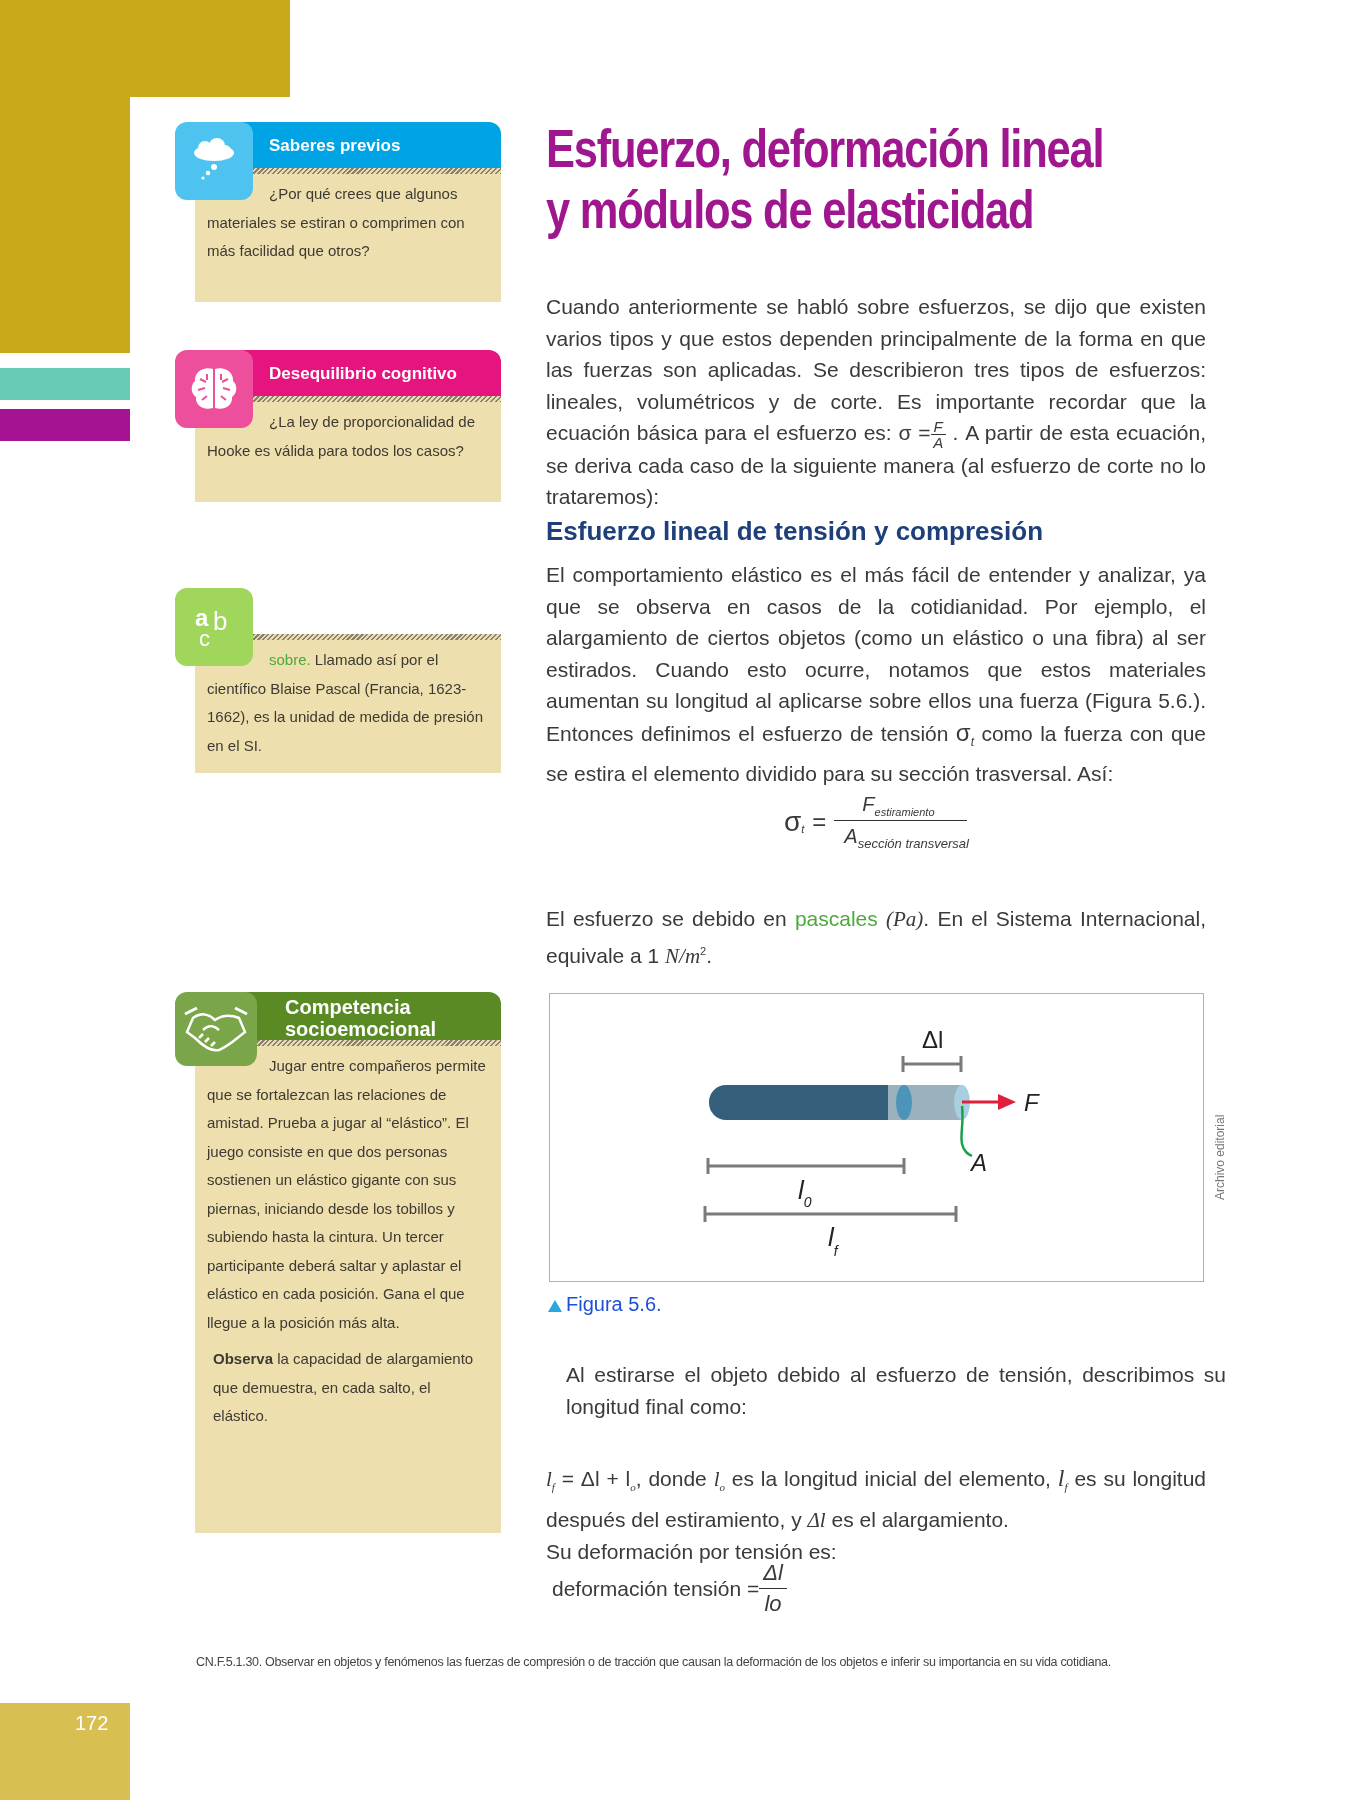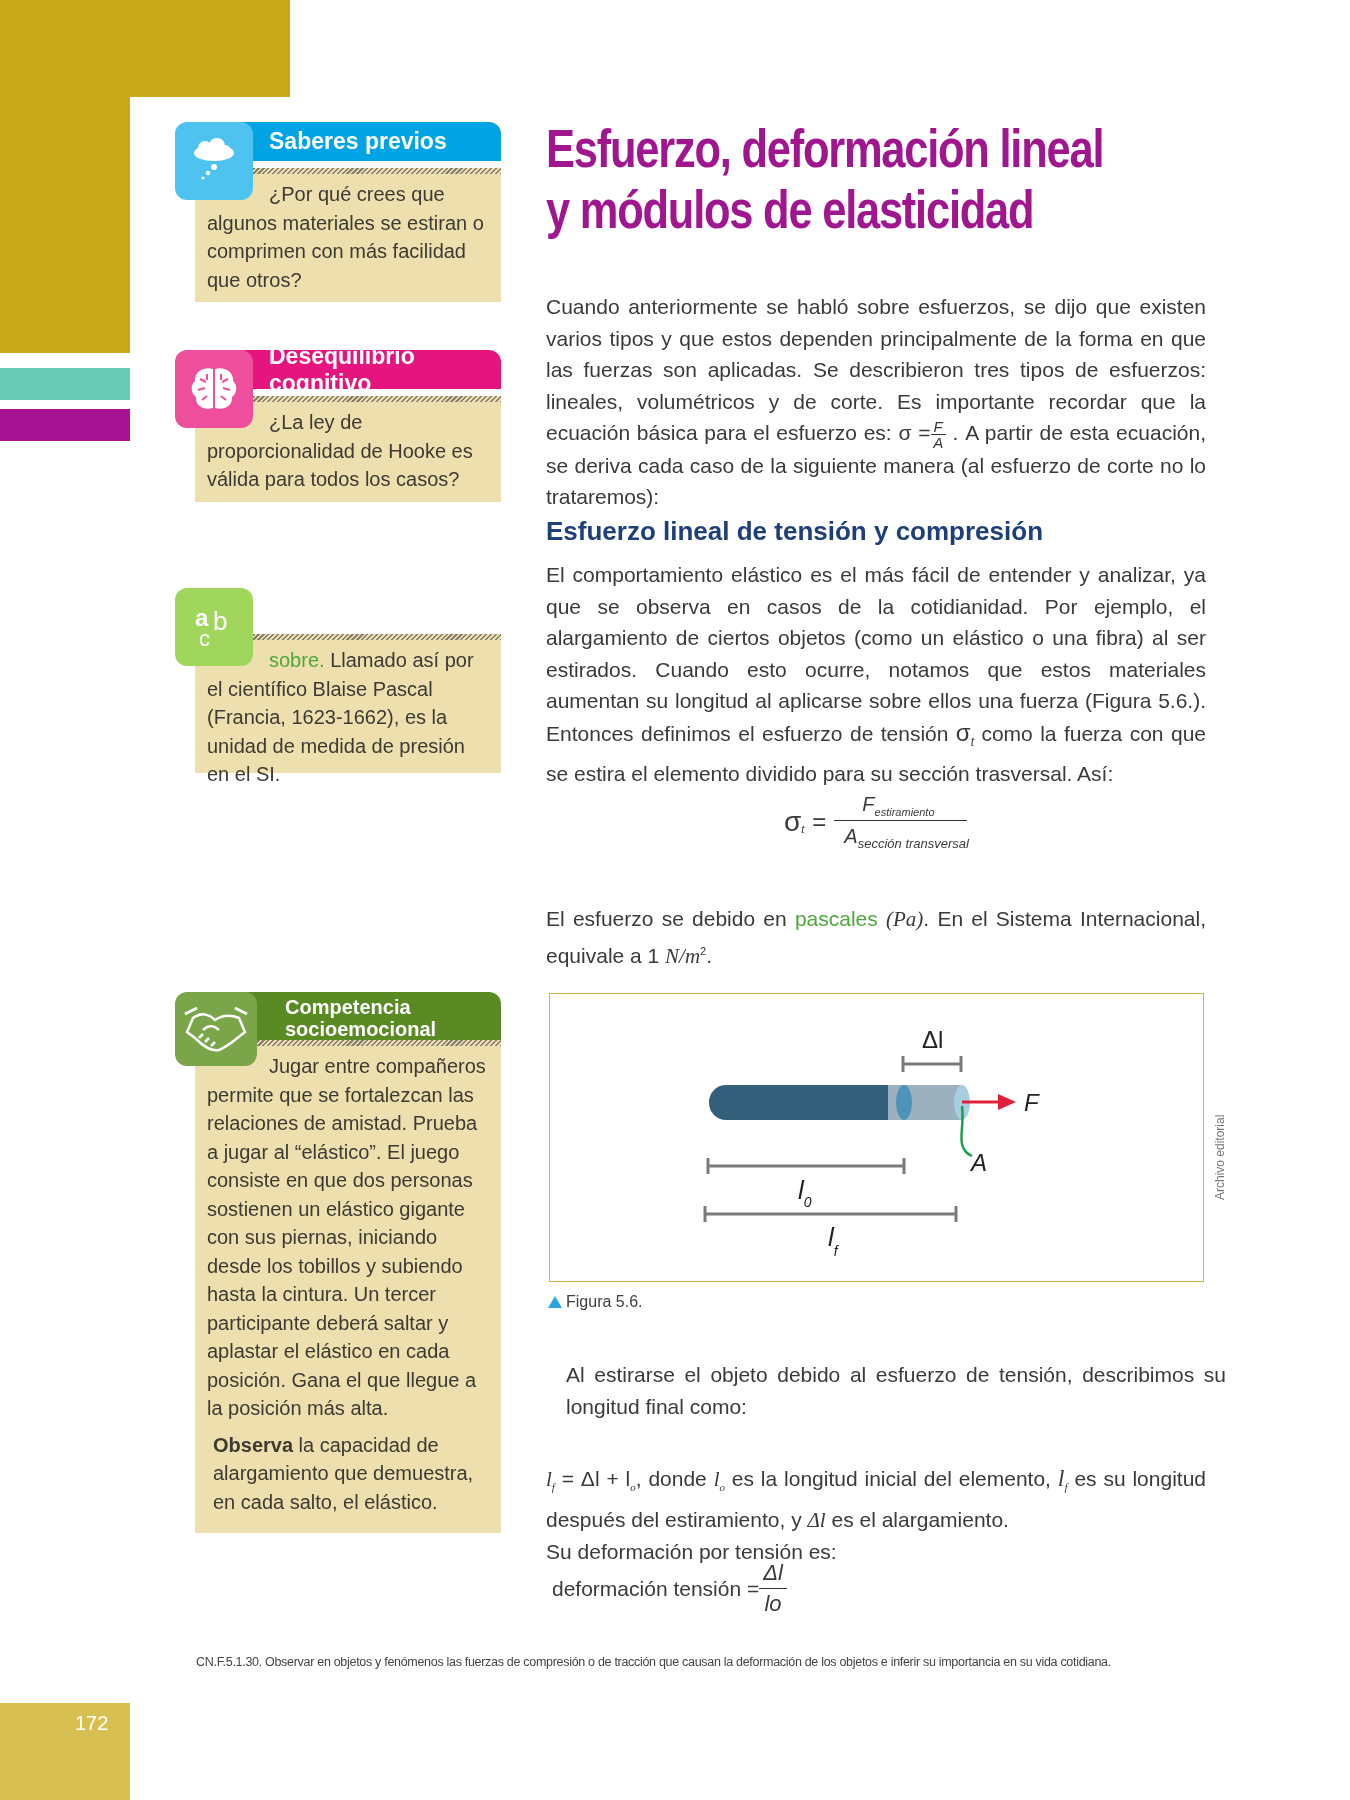--- a/index.html
+++ b/index.html
@@ -5,40 +5,40 @@
   html, body { margin:0; padding:0; }
   body { width:1350px; height:1800px; position:relative; background:#ffffff; overflow:hidden;
          font-family:"Liberation Sans", sans-serif; color:#3a3a3a; }
   .abs { position:absolute; }
   .gold { background:#c9a91a; }
   .gold-light { background:#d7bf52; }
 
   
   .side-box { position:absolute; left:175px; width:326px; }
   .sb-icon { position:absolute; left:0; top:0; width:78px; height:78px; border-radius:12px; display:flex; align-items:center; justify-content:center; z-index:2; }
-  .sb-header { position:absolute; left:20px; right:0; top:0; height:39px; border-radius:0 12px 0 0; display:flex; align-items:center; color:#fff; font-weight:bold; font-size:23px; padding-left:74px; box-sizing:border-box; }
+  .sb-header { position:absolute; left:20px; right:0; top:0; height:48px; border-radius:0 12px 0 0; display:flex; align-items:center; color:#fff; font-weight:bold; font-size:17px; padding-left:74px; box-sizing:border-box; }
   .sb-hatch { position:absolute; left:78px; right:0; top:46px; height:6px;
       background: repeating-linear-gradient(135deg,#8a8070 0 1.5px,#e9dcb0 1.5px 3.5px); }
   .sb-body { position:absolute; left:20px; right:0; top:52px; background:#eedfae; padding:6px 12px 18px 12px; box-sizing:border-box;
-      font-size:20px; line-height:28.5px; color:#3d3a33; }
+      font-size:15px; line-height:28.5px; color:#3d3a33; }
   .indent { display:inline-block; width:62px; }
 
   
   .main-title { left:546px; top:118px; width:700px; color:#a0168e; font-family:"Liberation Sans", sans-serif; font-weight:bold; font-size:53px; line-height:61px; letter-spacing:-1.5px; transform:scaleX(0.82); transform-origin:left top; }
   .para { left:546px; width:660px; font-size:21px; line-height:31.5px; text-align:justify; color:#3a3a3a; }
   .subhead { left:546px; top:516px; color:#1e3f7a; font-weight:bold; font-size:26px; }
   .green { color:#4ea83b; }
   .ital { font-style:italic; font-family:"Liberation Serif", serif; }
   .frac { display:inline-block; vertical-align:middle; text-align:center; font-style:italic; font-size:15px; line-height:15px; }
   .frac .num { display:block; border-bottom:1px solid #333; padding:0 3px; }
   .frac .den { display:block; }
 
   .figure-box { left:549px; top:993px; width:655px; height:289px; border:1.5px solid #d1b445; box-sizing:border-box; background:#fff; }
   .credit { left:1213px; top:1200px; font-size:12px; color:#777; transform:rotate(-90deg); transform-origin:left top; white-space:nowrap; }
-  .caption { left:548px; top:1293px; font-size:16px; color:#404040;text-align:right; }
+  .caption { left:548px; top:1293px; font-size:20px; color:#1d4ed8;text-align:right; }
   .tri { display:inline-block; width:0; height:0; border-left:7px solid transparent; border-right:7px solid transparent; border-bottom:12px solid #29a8e0; margin-right:4px; vertical-align:-1px; }
 
   .footer-note { left:196px; top:1655px; font-size:12.5px; color:#444; letter-spacing:-0.3px; }
   .page-number { left:75px; top:1712px; color:#fff; font-size:20px; }
 </style>
 </head>
 <body>
 
 <div class="abs gold" style="left:0;top:0;width:290px;height:97px;"></div>
 <div class="abs gold" style="left:0;top:0;width:130px;height:353px;"></div>

